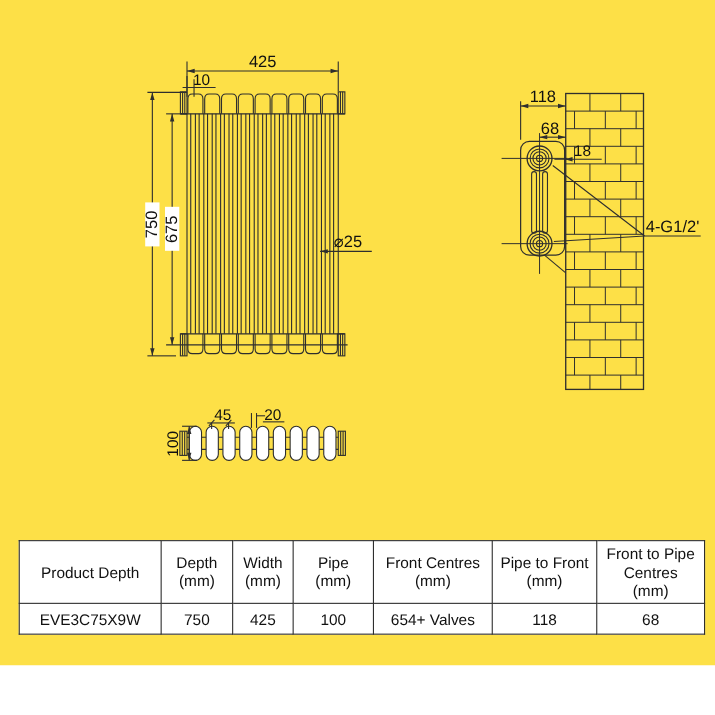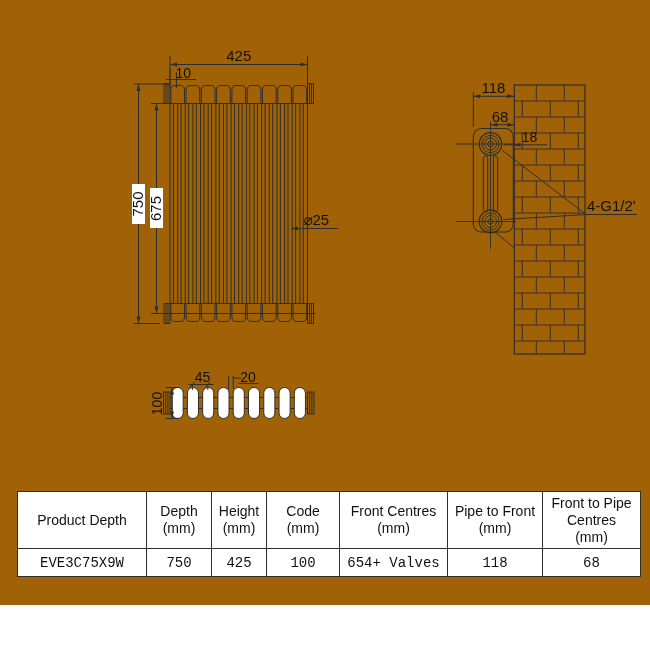--- a/index.html
+++ b/index.html
@@ -1,28 +1,28 @@
 <!DOCTYPE html>
 <html><head>
 <meta charset="utf-8">
 <style>
   html,body{margin:0;padding:0;background:#fff;}
-  .canvas{position:relative;width:650px;height:605px;background:#a16207;overflow:hidden;
+  .canvas{position:relative;width:650px;height:605px;background:#fde047;overflow:hidden;
           font-family:"Liberation Sans","DejaVu Sans",sans-serif;}
   svg text{fill:#111;font-family:"Liberation Sans","DejaVu Sans",sans-serif;}
   text.dim{font-size:15px;}
   text.dims{font-size:14px;}
   text.mid{text-anchor:middle;}
   .spec{position:absolute;left:17px;top:491px;width:623px;border-collapse:collapse;
         table-layout:fixed;background:#fff;color:#111;
         font:14px "Liberation Sans","DejaVu Sans",sans-serif;}
   .spec th,.spec td{border:1px solid #2e2e2e;text-align:center;vertical-align:middle;
         padding:0;font-weight:400;overflow:hidden;}
   .spec thead th{height:56px;line-height:17px;}
-  .spec tbody td{height:27px;font-family:Liberation Mono, monospace;}
+  .spec tbody td{height:27px;}
   .u:empty{display:none;}
 </style>
 </head>
 <body>
 
 <div class="canvas">
 
   <svg width="650" height="650" viewBox="0 0 650 650">
 
     <g id="gen-front">
@@ -272,25 +272,25 @@
     <thead>
       <tr>
         <th>
           <div class="t">Product Depth</div>
           </th>
         <th>
           <div class="t">Depth</div>
           <div class="u">(mm)</div>
           </th>
         <th>
-          <div class="t">Height</div>
-          <div class="u">(mm)</div>
-          </th>
-        <th>
-          <div class="t">Code</div>
+          <div class="t">Width</div>
+          <div class="u">(mm)</div>
+          </th>
+        <th>
+          <div class="t">Pipe</div>
           <div class="u">(mm)</div>
           </th>
         <th>
           <div class="t">Front Centres</div>
           <div class="u">(mm)</div>
           </th>
         <th>
           <div class="t">Pipe to Front</div>
           <div class="u">(mm)</div>
           </th>

